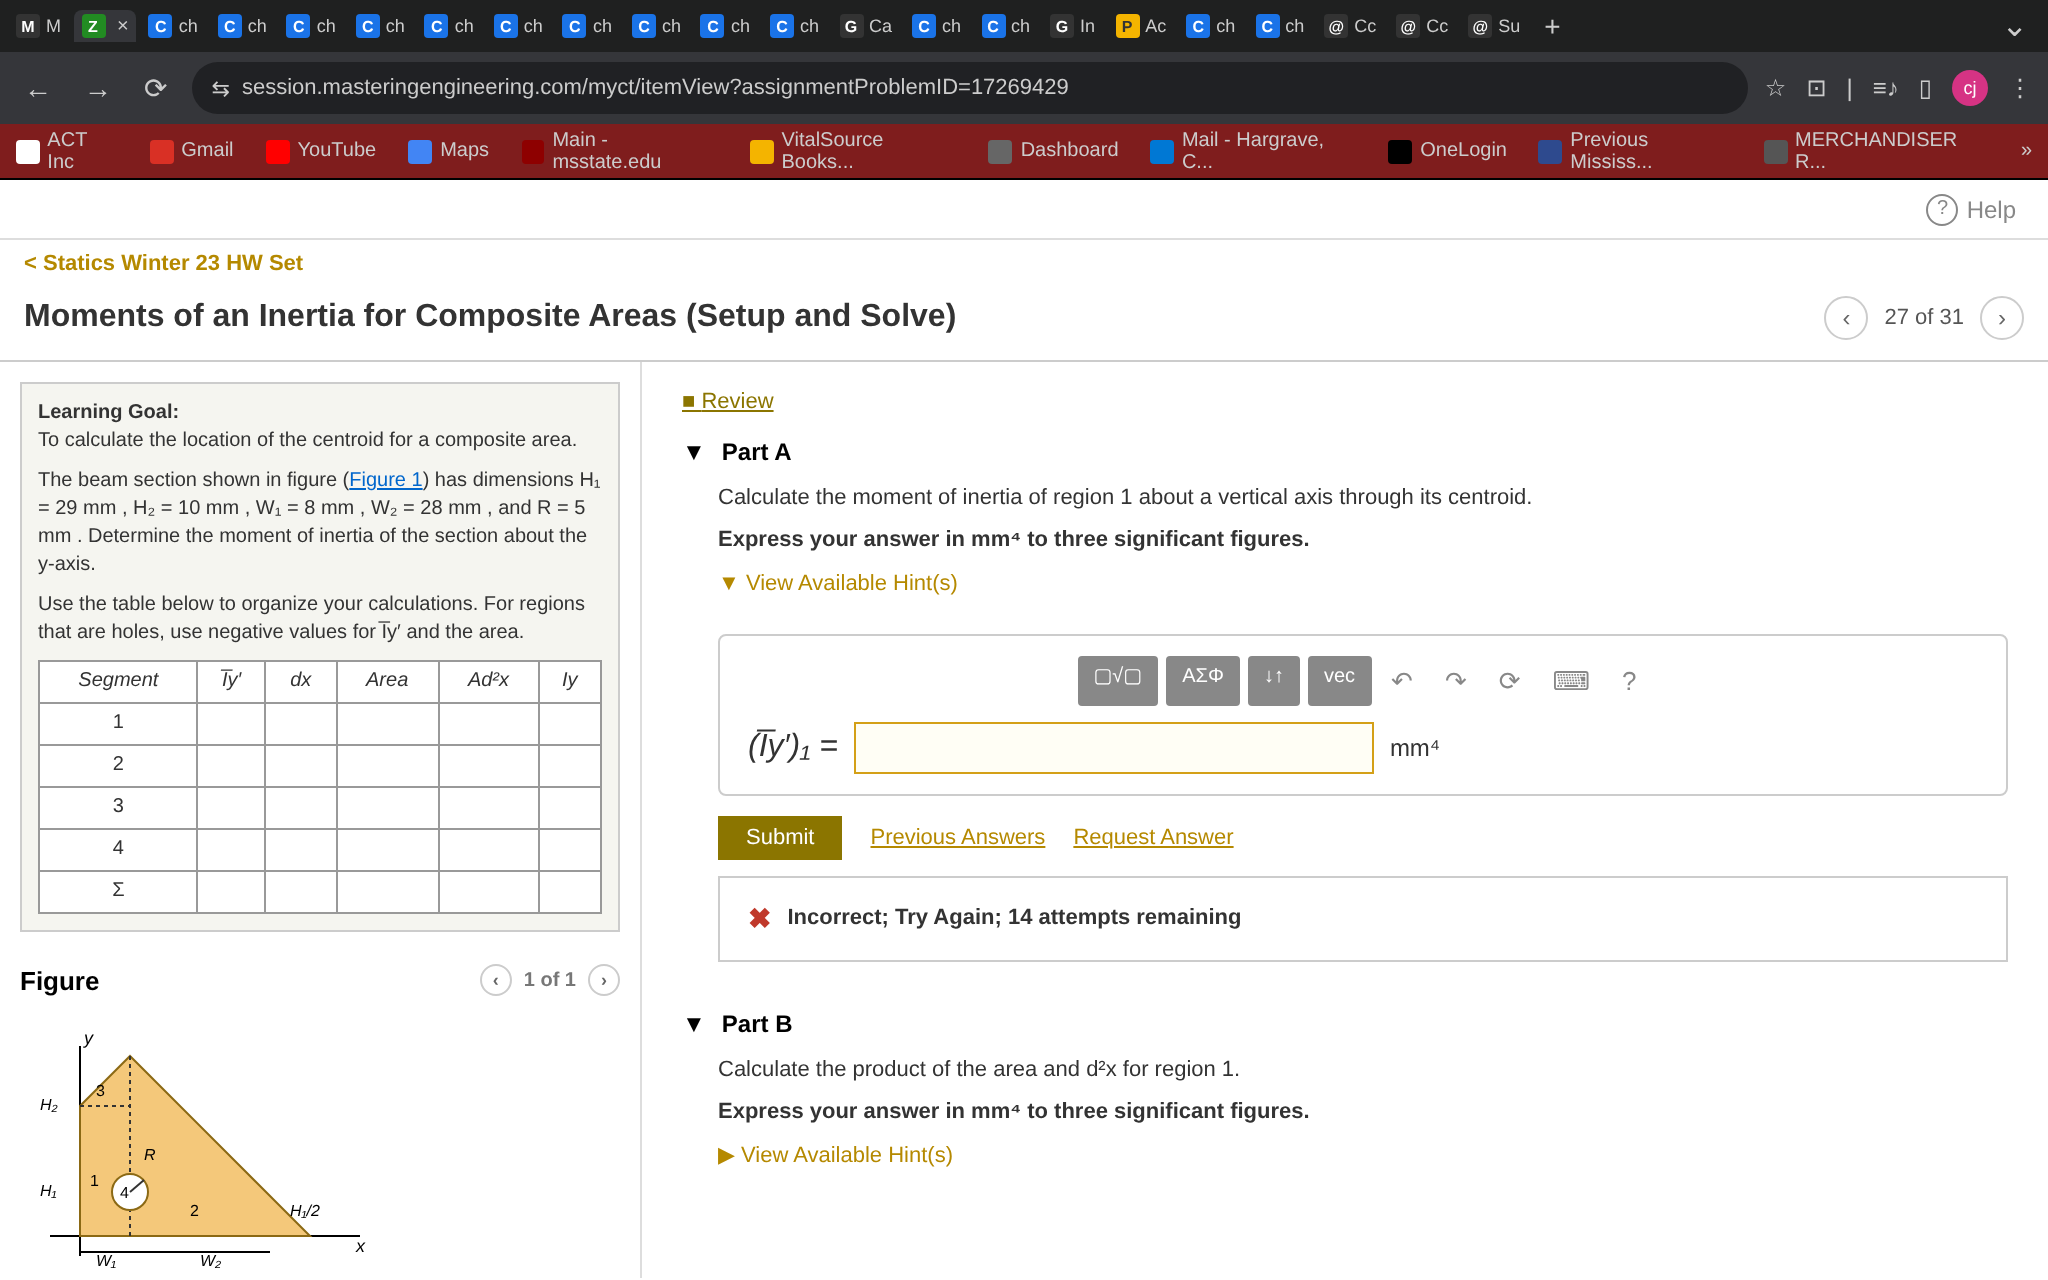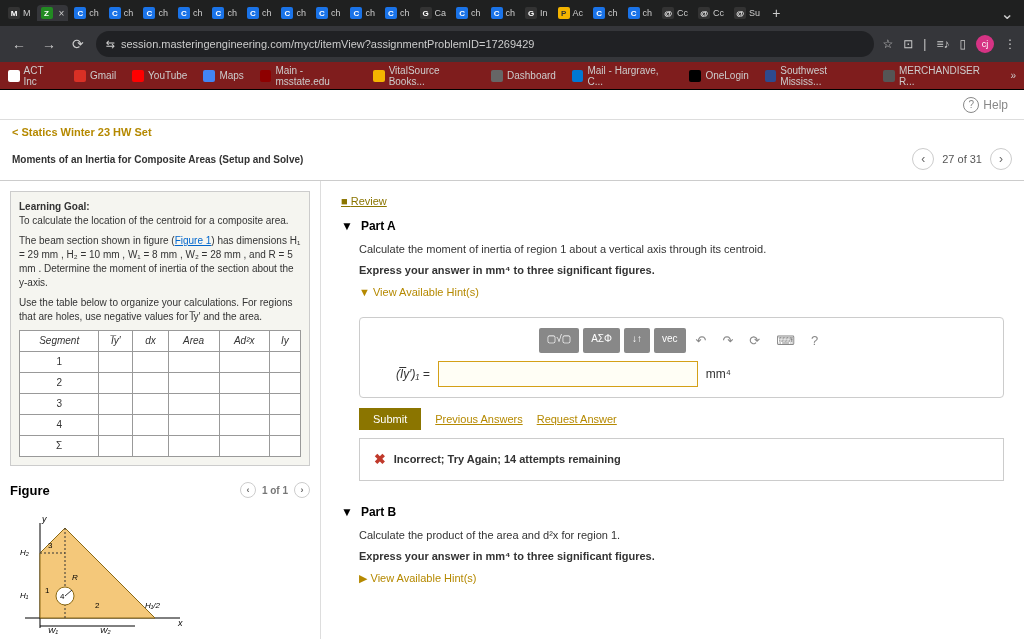--- a/index.html
+++ b/index.html
@@ -26,21 +26,21 @@
 .bookmarks { background: #7f1d1d; height: 28px; display: flex; align-items: center; padding: 0 8px; gap: 16px; font-size: 10px; color: #ccc; border-bottom: 1px solid #000; }
 .bm-item { display: flex; align-items: center; gap: 4px; cursor: pointer; }
 .bm-icon { width: 12px; height: 12px; border-radius: 2px; display: flex; align-items: center; justify-content: center; font-size: 7px; }
 
 .help-bar { height: 30px; display: flex; align-items: center; justify-content: flex-end; padding: 0 16px; border-bottom: 1px solid #ddd; }
 .help-link { color: #888; font-size: 12px; display: flex; align-items: center; gap: 4px; }
 .help-icon { width: 16px; height: 16px; border: 1px solid #888; border-radius: 50%; display: flex; align-items: center; justify-content: center; font-size: 10px; }
 
 .breadcrumb { padding: 6px 12px; font-size: 11px; color: #b58900; font-weight: bold; }
 .title-row { display: flex; align-items: center; padding: 4px 12px 10px; border-bottom: 1px solid #ccc; }
-.page-title { font-size: 10px; font-weight: bold; color: #333; }
+.page-title { font-size: 16px; font-weight: bold; color: #333; }
 .pager { margin-left: auto; display: flex; align-items: center; gap: 8px; font-size: 11px; color: #555; }
 .pg-btn { width: 22px; height: 22px; border: 1px solid #ccc; border-radius: 50%; display: flex; align-items: center; justify-content: center; cursor: pointer; font-size: 12px; color: #666; }
 
 .content { display: flex; height: calc(640px - 182px); }
 .left-panel { width: 320px; padding: 10px; overflow-y: auto; }
 .right-panel { flex: 1; padding: 10px 20px; overflow-y: auto; border-left: 1px solid #ddd; }
 
 .lg-box { border: 1px solid #ccc; padding: 8px; font-size: 10px; color: #333; line-height: 1.4; background: #f5f5f0; }
 .lg-title { font-weight: bold; }
 .lg-link { color: #0066cc; text-decoration: underline; }
@@ -58,21 +58,21 @@
 .hints-link { color: #b58900; font-size: 11px; padding: 6px 0; cursor: pointer; }
 .hint-box { background: #fdf6e3; border: 1px solid #e8dda8; padding: 8px 12px; margin: 6px 0; font-size: 11px; }
 .hint-title { color: #b58900; display: inline; }
 .hint-toggle { color: #b58900; margin-right: 6px; }
 
 .answer-box { border: 1px solid #ccc; border-radius: 4px; padding: 10px 14px; margin: 10px 0; }
 .toolbar { display: flex; gap: 4px; margin-bottom: 8px; justify-content: center; }
 .tool-btn { background: #888; color: white; padding: 3px 8px; font-size: 10px; border-radius: 2px; cursor: pointer; }
 .tool-sym { color: #888; font-size: 13px; padding: 3px 6px; cursor: pointer; }
 .input-row { display: flex; align-items: center; gap: 8px; }
-.input-label { font-size: 12px; font-style: italic; margin-left: 22px; }
+.input-label { font-size: 16px; font-style: italic; }
 .answer-input { border: 1px solid #d4a017; background: #fffef5; height: 26px; width: 260px; padding: 0 6px; }
 .unit-label { font-size: 12px; }
 
 .submit-row { display: flex; align-items: center; gap: 14px; margin: 8px 0; }
 .submit-btn { background: #8b7500; color: white; border: none; padding: 5px 14px; font-size: 11px; cursor: pointer; }
 .link-btn { color: #b58900; font-size: 11px; text-decoration: underline; cursor: pointer; }
 
 .feedback-box { border: 1px solid #ccc; padding: 10px 14px; font-size: 11px; display: flex; align-items: center; gap: 8px; margin-bottom: 16px; }
 .fb-icon { color: #c0392b; font-weight: bold; font-size: 14px; }
 </style>
@@ -224,21 +224,21 @@
     <div class="bm-item">
       <span class="bm-icon" style="background:#0078d4"></span>
       <span>Mail - Hargrave, C...</span>
     </div>
     <div class="bm-item">
       <span class="bm-icon" style="background:#000"></span>
       <span>OneLogin</span>
     </div>
     <div class="bm-item">
       <span class="bm-icon" style="background:#2e4a8e"></span>
-      <span>Southwest Mississ...</span>
+      <span>Previous Mississ...</span>
     </div>
     <div class="bm-item">
       <span class="bm-icon" style="background:#555"></span>
       <span>MERCHANDISER R...</span>
     </div>
     <span style="margin-left: auto;">»</span>
   </div>
 
 <div class="help-bar">
   <div class="help-link">

